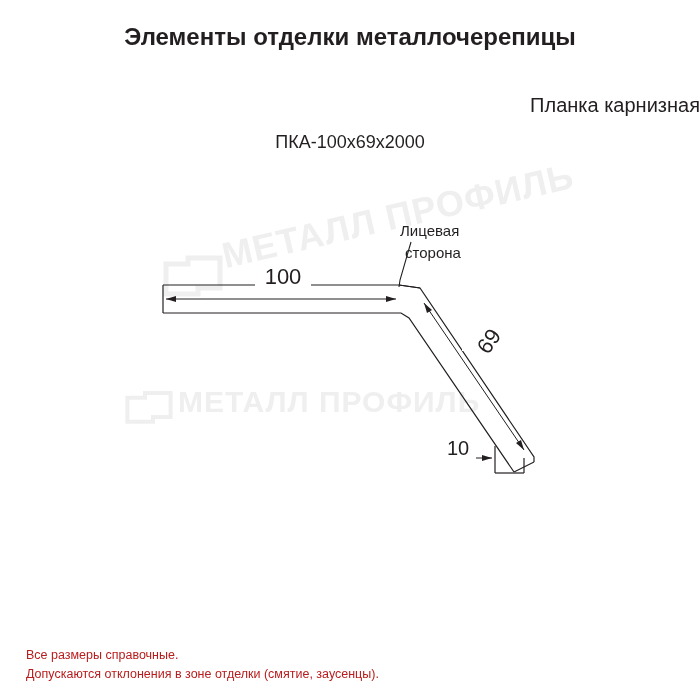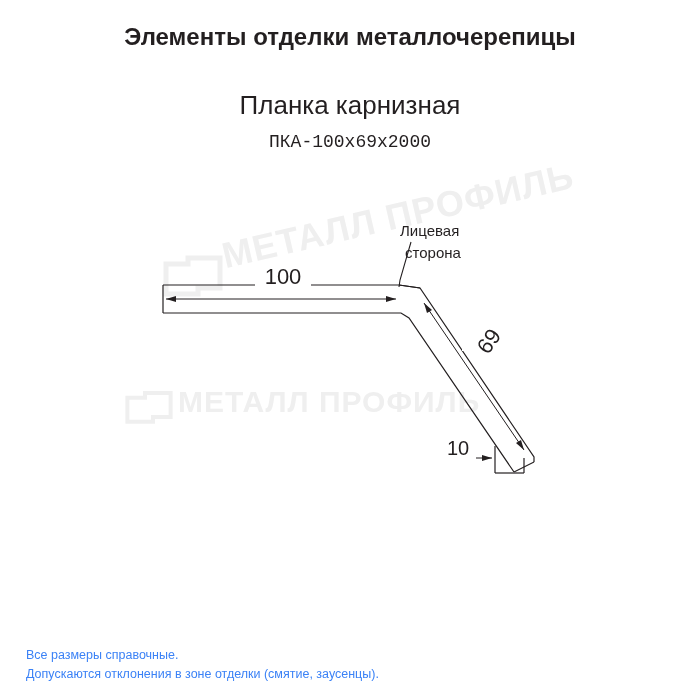--- a/index.html
+++ b/index.html
@@ -29,33 +29,33 @@
     text-align: center;
   }
   .title-main {
     font-size: 24px;
     font-weight: bold;
     letter-spacing: 0px;
     line-height: 30px;
     margin: 0;
   }
   .title-sub {
-    font-size: 26px;
+    font-size: 20px;
     font-weight: normal;
     margin: 0;
     padding-top: 40px;
     line-height: 26px;
+    text-align: right;
   }
   .title-code {
     font-size: 18px;
     font-weight: normal;
     margin: 0;
     padding-top: 12px;
     line-height: 24px;
-    font-family: Liberation Mono, monospace;
   }
   .drawing {
     position: absolute;
     top: 170px;
     left: 0;
     width: 700px;
     height: 360px;
   }
   .watermark {
     position: absolute;
@@ -81,21 +81,21 @@
   .wm-logo {
     position: absolute;
     pointer-events: none;
   }
   .footer {
     position: absolute;
     left: 26px;
     bottom: 16px;
     font-size: 12.5px;
     line-height: 19px;
-    color: #3b82f6;
+    color: #b91c1c;
   }
   .footer div {
     margin: 0;
   }
   svg text {
     font-family: "Liberation Sans", sans-serif;
     fill: #231f20;
   }
 </style>
 </head>

